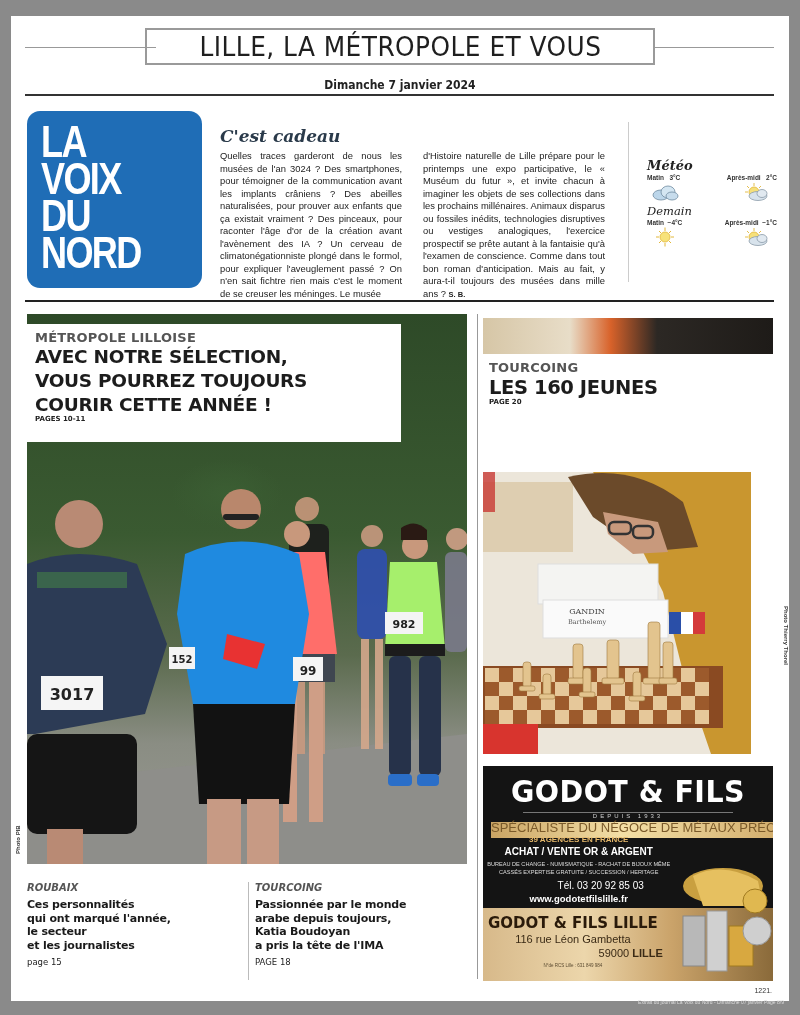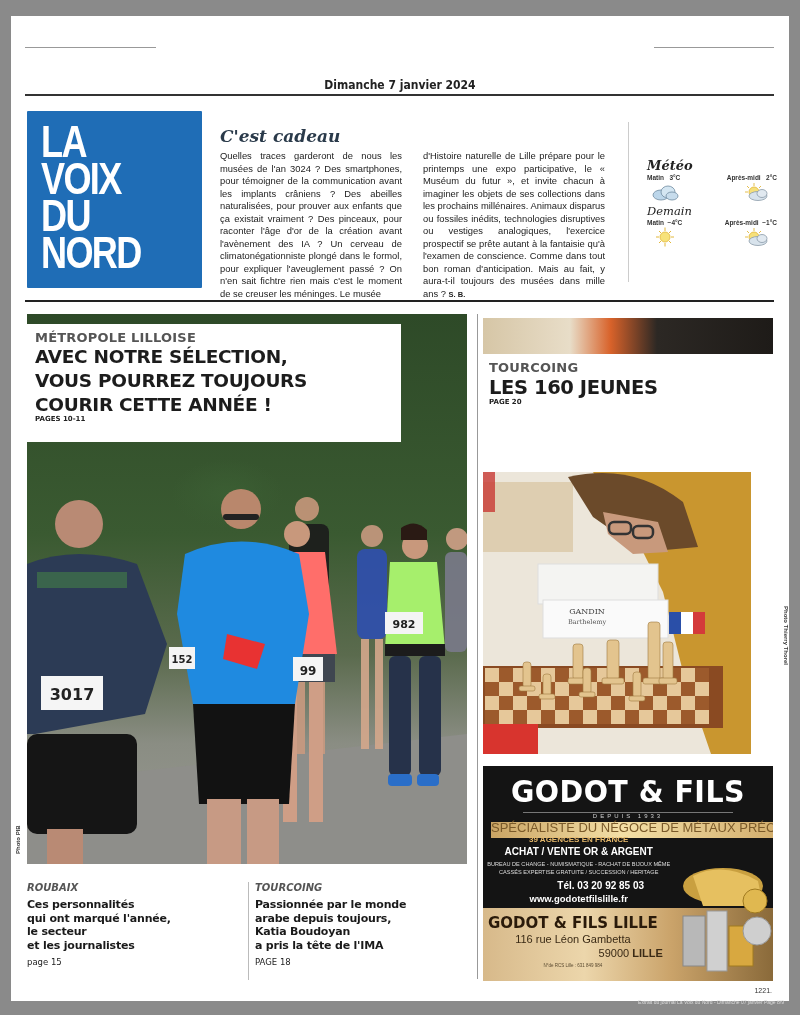--- a/index.html
+++ b/index.html
@@ -11,21 +11,21 @@
   
   .masthead-line { position: absolute; top: 31px; height: 1px; background: #999; }
   .masthead-line.left { left: 14px; width: 131px; }
   .masthead-line.right { left: 643px; width: 120px; }
   .masthead-box { position: absolute; left: 134px; top: 12px; width: 510px; height: 37px; border: 2px solid #9a9a9a; display: flex; align-items: center; justify-content: center; }
   .masthead-title { font-family: "DejaVu Sans", sans-serif; font-size: 27px; letter-spacing: 0.5px; color: #1f1f1f; font-weight: normal; transform: scaleX(0.92); white-space: nowrap; }
   .date { position: absolute; left: 0; width: 100%; top: 62px; text-align: center; font-family: "DejaVu Sans", sans-serif; font-weight: bold; font-size: 12px; color: #222; transform: scaleX(0.9); }
   .rule-top { position: absolute; left: 14px; top: 78px; width: 749px; height: 2px; background: #333; }
 
   
-  .logo { position: absolute; left: 16px; top: 95px; width: 175px; height: 177px; background: #1f6db6; border-radius: 1px; padding: 12px 0 0 14px; }
+  .logo { position: absolute; left: 16px; top: 95px; width: 175px; height: 177px; background: #1f6db6; border-radius: 13px; padding: 12px 0 0 14px; }
   .logo-line { display: block; color: #fff; font-family: "Liberation Sans", sans-serif; font-weight: bold; font-size: 44px; line-height: 37px; letter-spacing: -2px; transform: scaleX(0.82); transform-origin: left; }
 
   
   .ed-title { position: absolute; left: 209px; top: 110px; font-family: "DejaVu Serif", serif; font-style: italic; font-weight: bold; font-size: 17px; color: #2a3a4a; }
   .ed-col { position: absolute; top: 134px; width: 182px; font-family: "Liberation Sans", sans-serif; font-size: 9.4px; line-height: 12.5px; text-align: justify; color: #222; hyphens: auto; }
   .ed-col.c1 { left: 209px; }
   .ed-col.c2 { left: 412px; }
   .sig { font-weight: bold; font-size: 7.5px; }
   .weather-divider { position: absolute; left: 617px; top: 106px; width: 1px; height: 160px; background: #ccc; }
 
@@ -65,21 +65,21 @@
   
   .ad { position: absolute; left: 472px; top: 750px; width: 290px; height: 215px; background: #141414; overflow: hidden; }
   .ad-brand { position: absolute; left: 0; width: 100%; top: 8px; text-align: center; color: #fff; font-family: "DejaVu Sans", sans-serif; font-size: 30px; font-weight: bold; letter-spacing: 0.5px; transform: scaleX(0.95); }
   .ad-since { position: absolute; left: 0; width: 100%; top: 47px; text-align: center; color: #cfcfcf; font-size: 6px; letter-spacing: 3px; }
   .ad-since-line { position: absolute; left: 40px; right: 40px; top: 46px; height: 1px; background: #777; }
   .ad-band { position: absolute; left: 8px; width: 100%; top: 56px; height: 16px; background: linear-gradient(90deg,#caa464,#f3dfa6 45%,#d2ad6c); color: #7a5a2a; font-size: 13px; text-align: center; line-height: 11px; white-space: nowrap; }
   .ad-band b { color: #3a2a10; }
   .ad-agences { position: absolute; left: 0; width: 66%; top: 69px; text-align: center; font-size: 8px; font-weight: bold; color: #e6b86a; }
   .ad-achat { position: absolute; left: 0; width: 66%; top: 80px; text-align: center; font-size: 10px; font-weight: bold; color: #fff; }
   .ad-services { position: absolute; left: 0; width: 66%; top: 94px; text-align: center; font-size: 5.6px; color: #ddd; line-height: 8px; }
-  .ad-tel { position: absolute; left: 0; width: 66%; top: 114px; text-align: center; font-size: 10px; font-weight: bold; color: #fff; padding-left: 44px; }
+  .ad-tel { position: absolute; left: 0; width: 66%; top: 114px; text-align: center; font-size: 10px; font-weight: normal; color: #fff; padding-left: 44px; }
   .ad-web { position: absolute; left: 0; width: 66%; top: 127px; text-align: center; font-size: 9.5px; font-weight: bold; color: #fff; }
   .ad-bottom { position: absolute; left: 0; top: 142px; width: 100%; height: 73px; background: linear-gradient(90deg,#d7b98a 0%,#ecd6ab 35%,#caa36a 65%,#8a6a3a 100%); }
   .ad-lille { position: absolute; left: 0; width: 62%; top: 148px; text-align: center; font-family: "DejaVu Sans", sans-serif; font-size: 15px; font-weight: bold; color: #2a1a0a; }
   .ad-street { position: absolute; left: 0; width: 62%; top: 167px; text-align: center; font-size: 11px; color: #3a2a15; }
   .ad-city { position: absolute; left: 0; width: 62%; top: 181px; text-align: right; font-size: 11px; color: #3a2a15; }
   .ad-city b { font-weight: bold; }
   .ad-rcs { position: absolute; left: 0; width: 62%; top: 197px; text-align: center; font-size: 4.5px; color: #5a4a30; }
   .ad-gold { position: absolute; right: 0; top: 100px; width: 110px; height: 115px; }
 
   
@@ -94,20 +94,23 @@
   .page-num { position: absolute; right: 17px; top: 971px; font-size: 7px; color: #333; }
   .footer-text { position: absolute; right: 16px; top: 999px; font-size: 5px; color: #ddd; white-space: nowrap; }
 </style>
 </head>
 <body>
 
 <div class="page">
 
   <div class="masthead-line left"></div>
   <div class="masthead-line right"></div>
+  <div class="masthead-box">
+    <h1 class="masthead-title">LILLE, LA MÉTROPOLE ET VOUS</h1>
+  </div>
   <div class="date">Dimanche 7 janvier 2024</div>
   <div class="rule-top"></div>
 
   <div class="logo">
     <span class="logo-line">LA</span>
     <span class="logo-line">VOIX</span>
     <span class="logo-line">DU</span>
     <span class="logo-line">NORD</span>
   </div>
 

